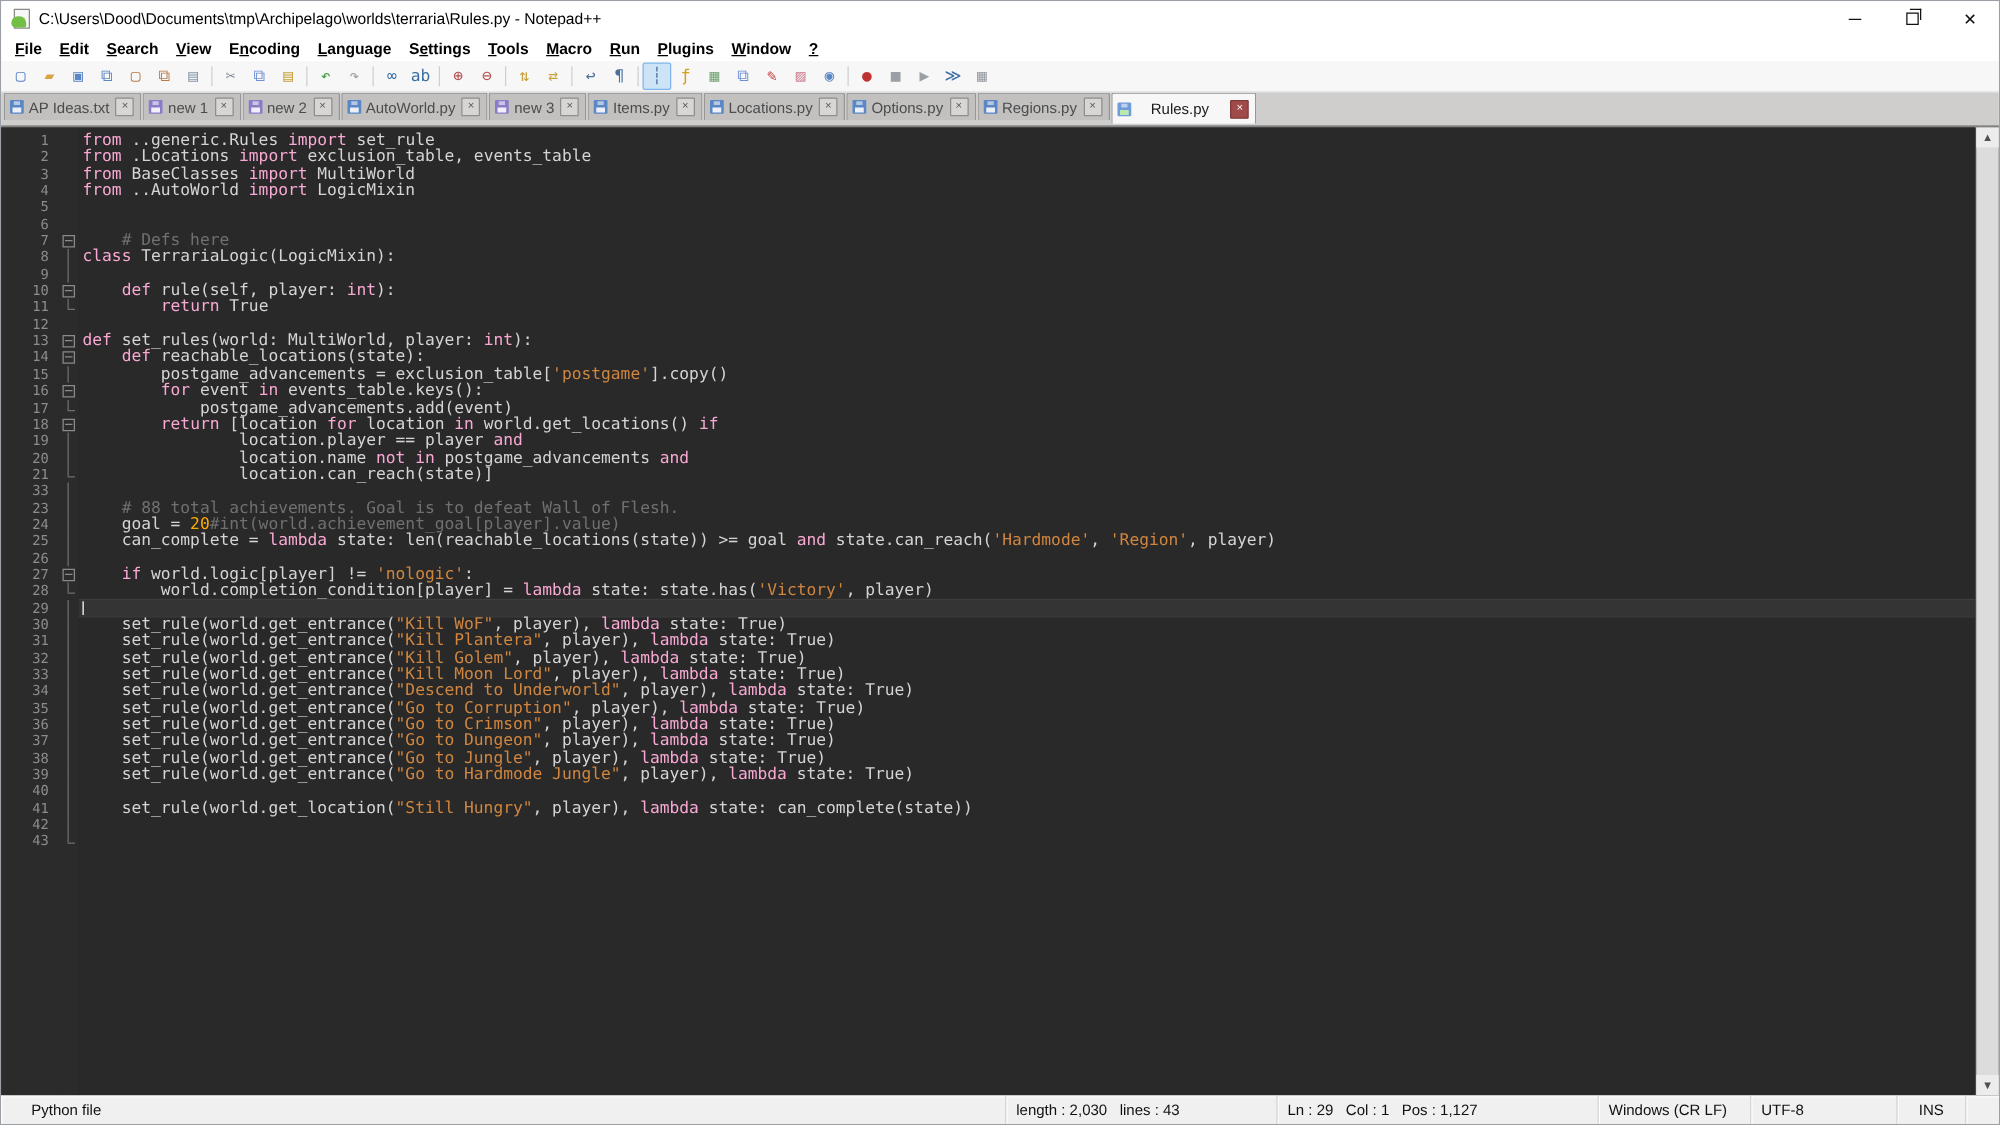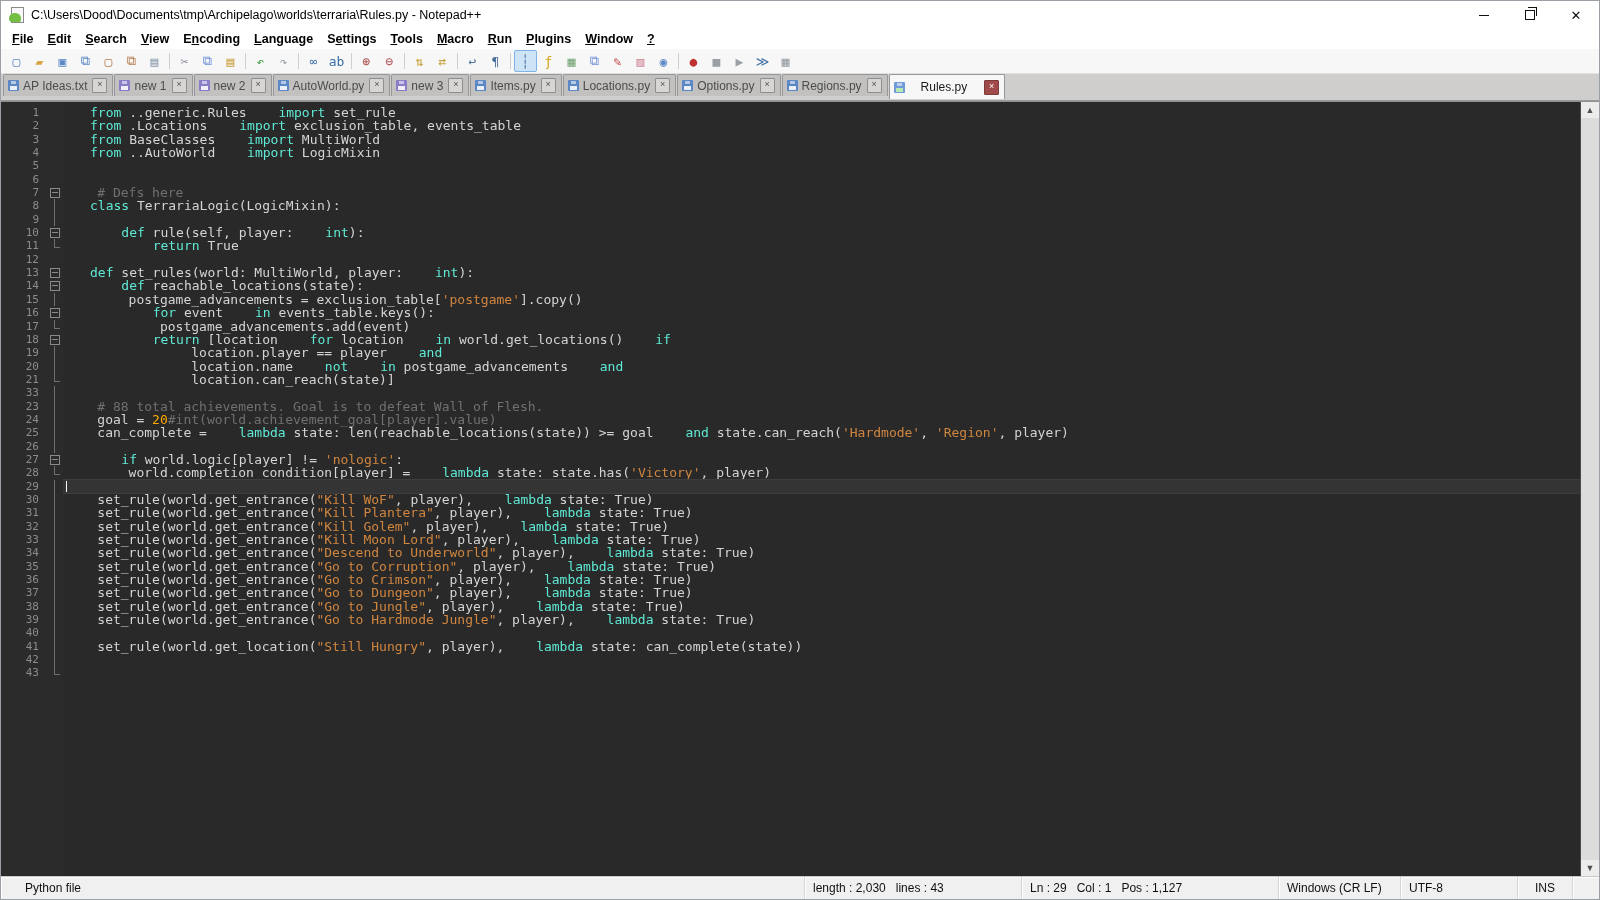--- a/index.html
+++ b/index.html
@@ -59,21 +59,21 @@
   .fold-box::after{content:"";position:absolute;left:1px;right:1px;top:3px;border-top:1px solid #8a8a8a;}
   .fold-vline{position:absolute;left:7px;top:0;bottom:0;width:1px;background:#6f6f6f;}
   .fold-end-v{position:absolute;left:7px;top:0;height:8px;width:1px;background:#6f6f6f;}
   .fold-end-h{position:absolute;left:7px;top:8px;width:6px;height:1px;background:#6f6f6f;}
 
   .code-area{flex:1;position:relative;padding-top:4px;overflow:hidden;background:#292929;}
   .code-line{height:13.35px;line-height:13.35px;white-space:pre;
              font-family:"DejaVu Sans Mono",monospace;font-size:13px;color:#d4d4d4;padding-left:3px;position:relative;}
   .code-line.cur{background:#343434;outline:1px solid #3d3d3d;}
   .caret{position:absolute;left:3px;top:1px;width:1px;height:11.5px;background:#ffffff;}
-  .tok-k{color:#5eead4;margin-left:24px;}
+  .tok-k{color:#f9a8d4;}
   .tok-d{color:#d4d4d4;}
   .tok-s{color:#d0863f;}
   .tok-n{color:#ffaa00;}
   .tok-c{color:#707070;}
 
   .scrollbar-v{width:18px;flex:0 0 auto;background:#dcdcdc;display:flex;flex-direction:column;align-items:center;
                justify-content:space-between;border-left:1px solid #4a4a4a;}
   .sb-arrow{width:18px;height:16px;display:flex;align-items:center;justify-content:center;
             font-size:9px;color:#505050;background:#ececec;}
 

